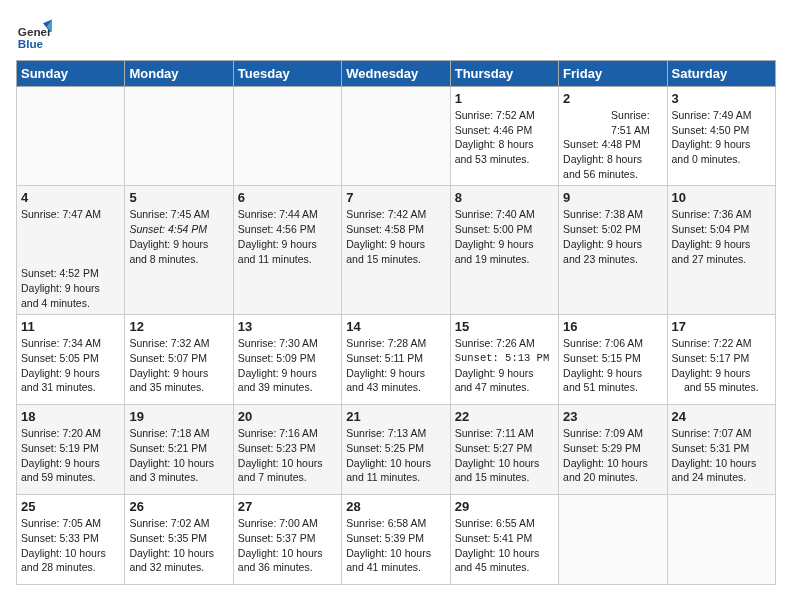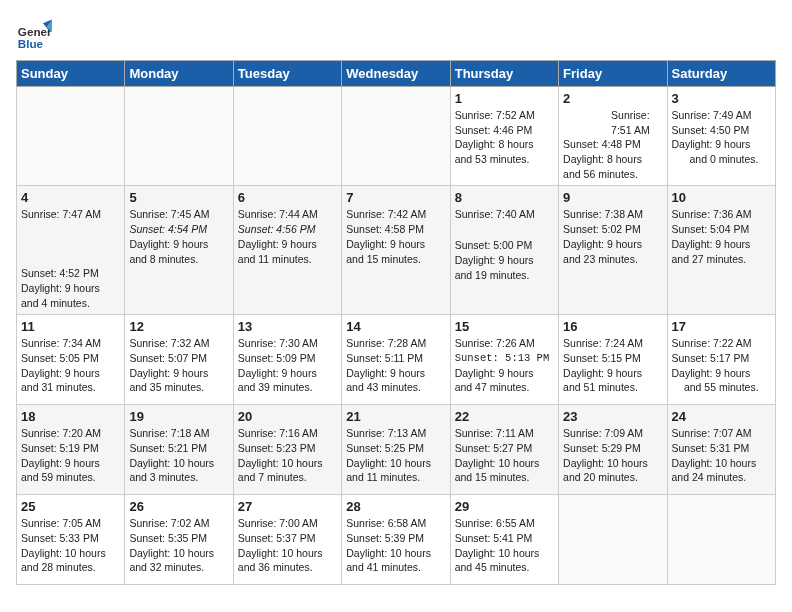--- a/index.html
+++ b/index.html
@@ -127,56 +127,56 @@
           <div style="line-height: 1.4; margin-left: 48px;">Sunrise: 7:51 AM</div>
           <div style="line-height: 1.4;">Sunset: 4:48 PM</div>
           <div style="line-height: 1.4;">Daylight: 8 hours</div>
           <div style="line-height: 1.4;">and 56 minutes.</div>
         </td>
         <td>
           <span class="day-number">3</span>
           <div style="line-height: 1.4;">Sunrise: 7:49 AM</div>
           <div style="line-height: 1.4;">Sunset: 4:50 PM</div>
           <div style="line-height: 1.4;">Daylight: 9 hours</div>
-          <div style="line-height: 1.4; margin-left: 18px;">and 0 minutes.</div>
+          <div style="line-height: 1.4;">and 0 minutes.</div>
         </td>
       </tr>
       <tr>
         <td>
           <span class="day-number">4</span>
           <div style="line-height: 1.4;">Sunrise: 7:47 AM</div>
           <div style="line-height: 1.4; margin-top: 44px;">Sunset: 4:52 PM</div>
           <div style="line-height: 1.4;">Daylight: 9 hours</div>
           <div style="line-height: 1.4;">and 4 minutes.</div>
         </td>
         <td>
           <span class="day-number">5</span>
           <div style="line-height: 1.4;">Sunrise: 7:45 AM</div>
           <div style="line-height: 1.4; font-style: italic;">Sunset: 4:54 PM</div>
           <div style="line-height: 1.4;">Daylight: 9 hours</div>
           <div style="line-height: 1.4;">and 8 minutes.</div>
         </td>
         <td>
           <span class="day-number">6</span>
           <div style="line-height: 1.4;">Sunrise: 7:44 AM</div>
-          <div style="line-height: 1.4; font-style: italic;">Sunset: 4:56 PM</div>
+          <div style="line-height: 1.4;">Sunset: 4:56 PM</div>
           <div style="line-height: 1.4;">Daylight: 9 hours</div>
           <div style="line-height: 1.4;">and 11 minutes.</div>
         </td>
         <td>
           <span class="day-number">7</span>
           <div style="line-height: 1.4;">Sunrise: 7:42 AM</div>
           <div style="line-height: 1.4;">Sunset: 4:58 PM</div>
           <div style="line-height: 1.4;">Daylight: 9 hours</div>
           <div style="line-height: 1.4;">and 15 minutes.</div>
         </td>
         <td>
           <span class="day-number">8</span>
           <div style="line-height: 1.4;">Sunrise: 7:40 AM</div>
-          <div style="line-height: 1.4; margin-top: 16px;">Sunset: 5:00 PM</div>
+          <div style="line-height: 1.4;">Sunset: 5:00 PM</div>
           <div style="line-height: 1.4;">Daylight: 9 hours</div>
           <div style="line-height: 1.4;">and 19 minutes.</div>
         </td>
         <td>
           <span class="day-number">9</span>
           <div style="line-height: 1.4;">Sunrise: 7:38 AM</div>
           <div style="line-height: 1.4;">Sunset: 5:02 PM</div>
           <div style="line-height: 1.4;">Daylight: 9 hours</div>
           <div style="line-height: 1.4;">and 23 minutes.</div>
         </td>
@@ -219,21 +219,21 @@
         </td>
         <td>
           <span class="day-number">15</span>
           <div style="line-height: 1.4;">Sunrise: 7:26 AM</div>
           <div style="line-height: 1.4; font-family: Liberation Mono, monospace;">Sunset: 5:13 PM</div>
           <div style="line-height: 1.4;">Daylight: 9 hours</div>
           <div style="line-height: 1.4;">and 47 minutes.</div>
         </td>
         <td>
           <span class="day-number">16</span>
-          <div style="line-height: 1.4;">Sunrise: 7:24 AM</div>
+          <div style="line-height: 1.4;">Sunrise: 7:06 AM</div>
           <div style="line-height: 1.4;">Sunset: 5:15 PM</div>
           <div style="line-height: 1.4;">Daylight: 9 hours</div>
           <div style="line-height: 1.4;">and 51 minutes.</div>
         </td>
         <td>
           <span class="day-number">17</span>
           <div style="line-height: 1.4;">Sunrise: 7:22 AM</div>
           <div style="line-height: 1.4;">Sunset: 5:17 PM</div>
           <div style="line-height: 1.4;">Daylight: 9 hours</div>
           <div style="line-height: 1.4; text-align: center;">and 55 minutes.</div>

